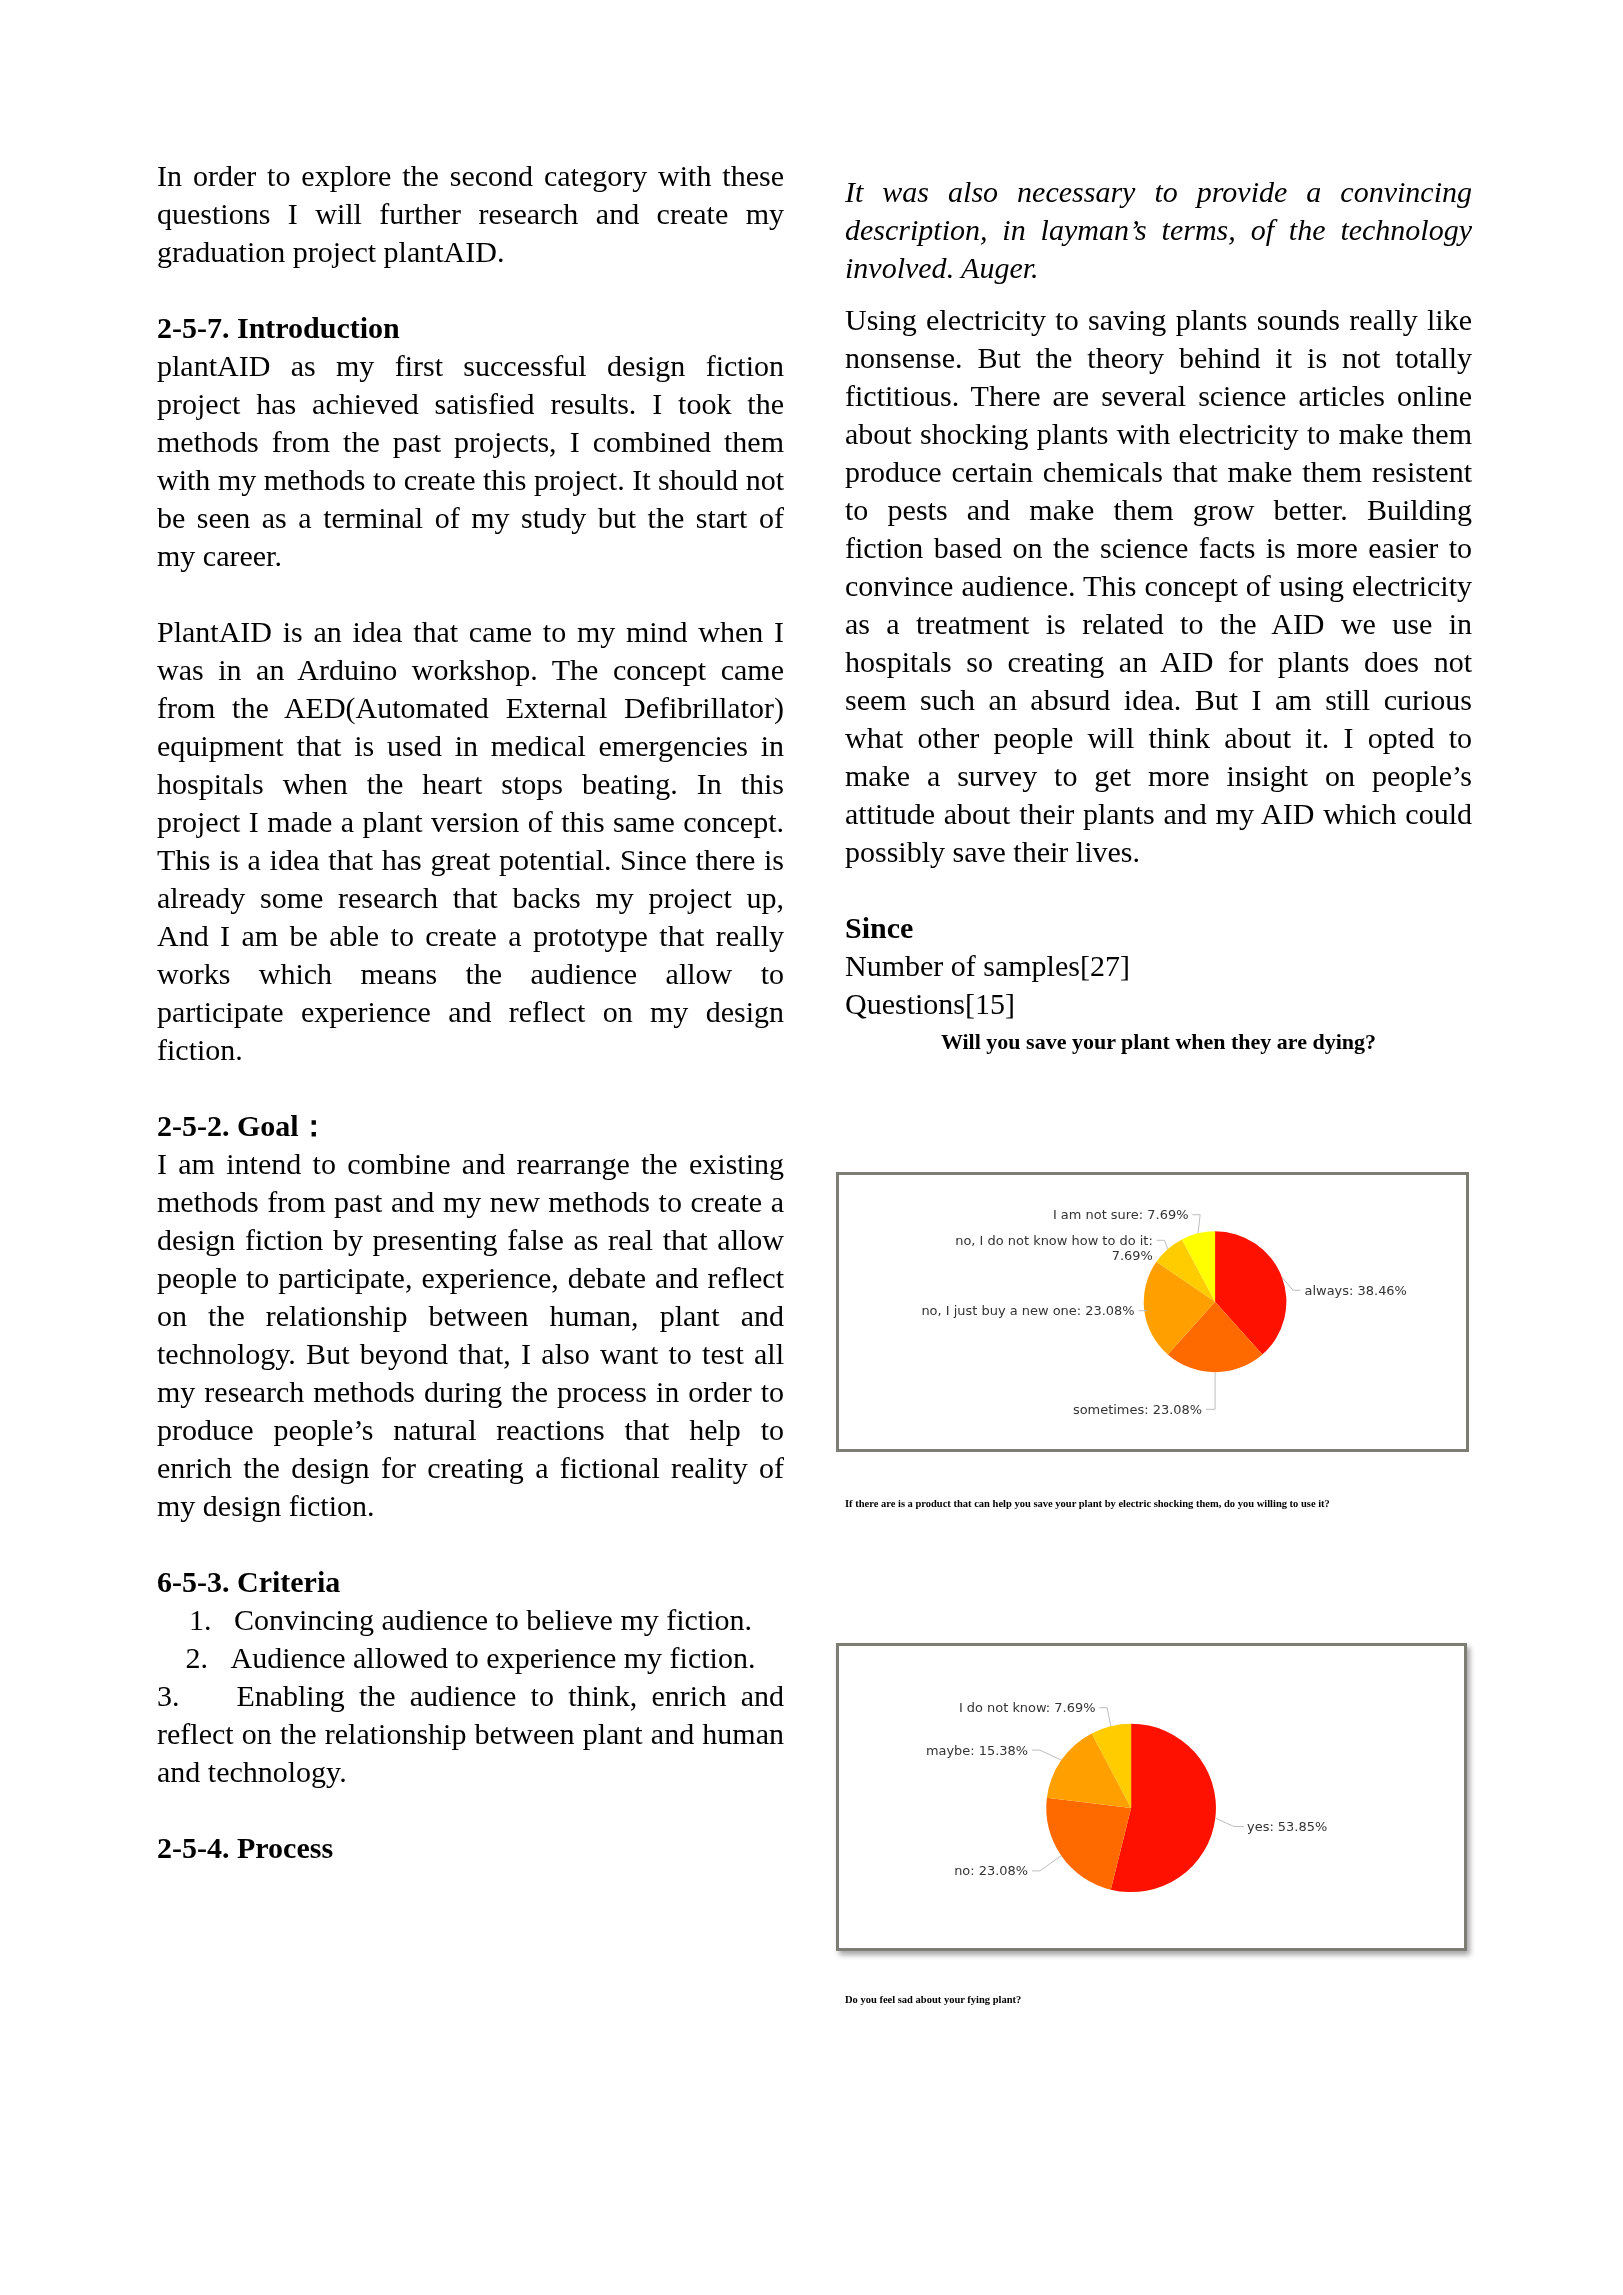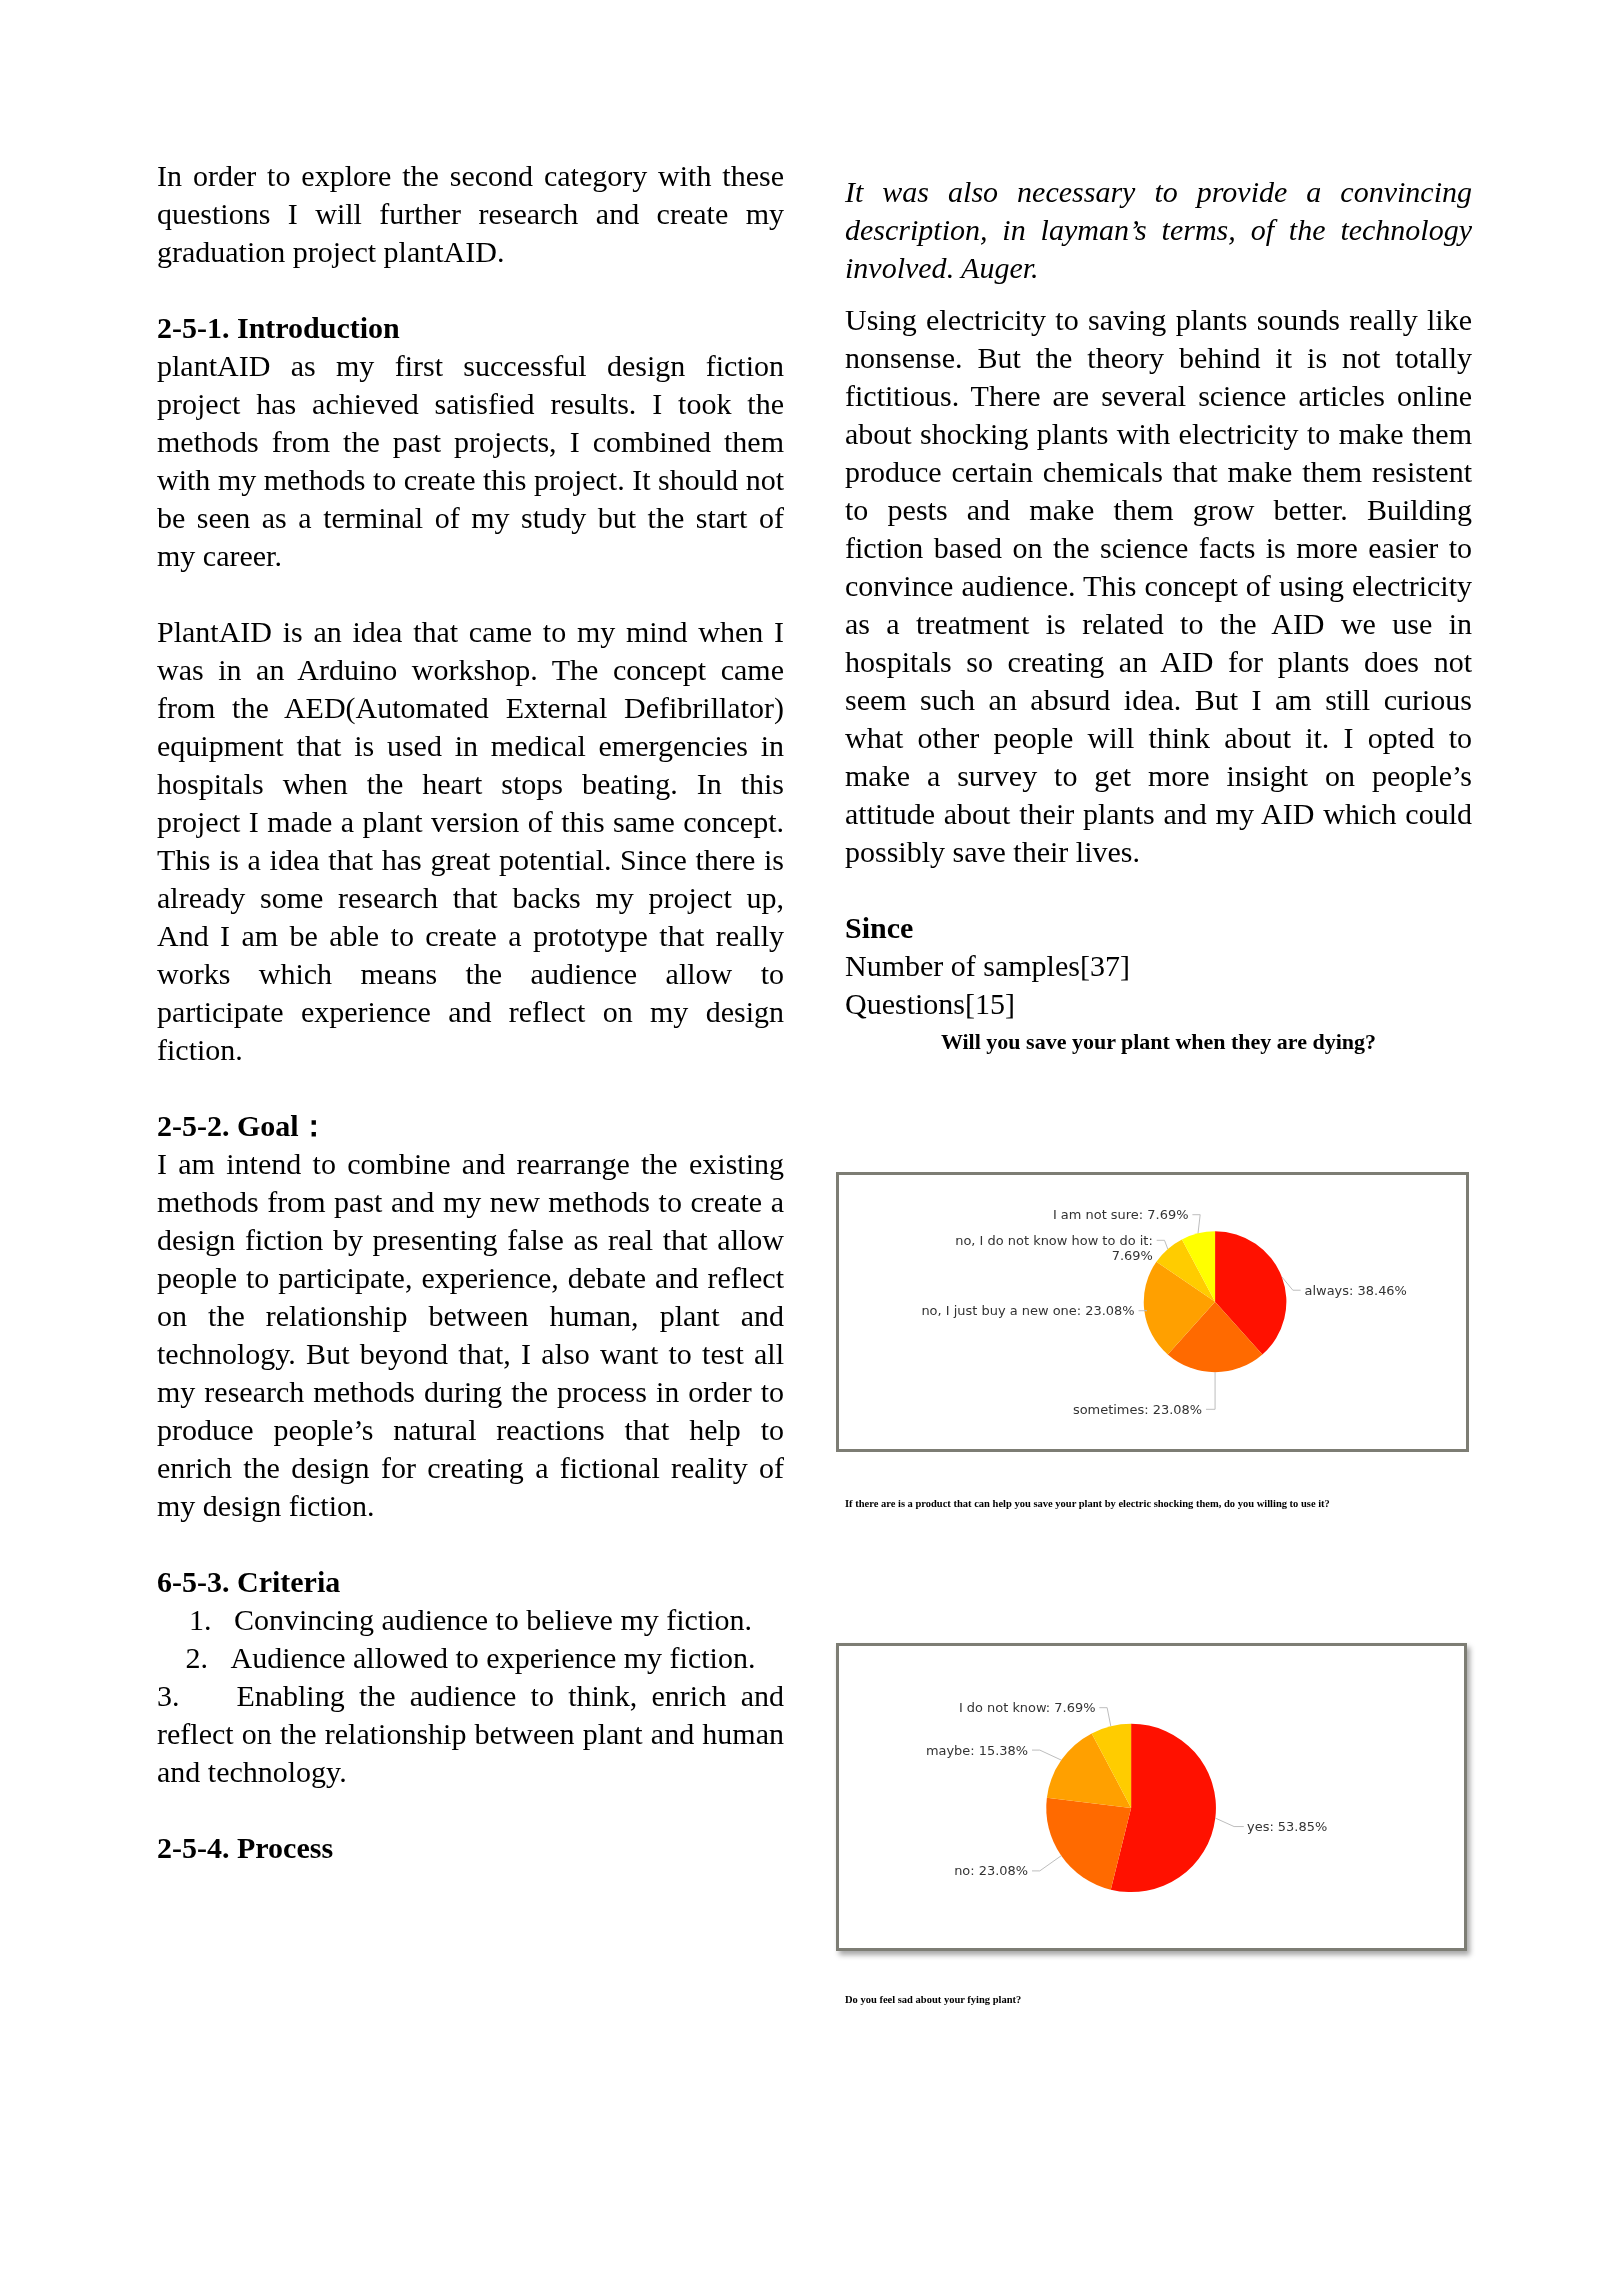--- a/index.html
+++ b/index.html
@@ -24,21 +24,21 @@
   .chart-frame svg { position: absolute; left: 0; top: 0; width: 100%; height: 100%; }
   .lbl { font-family: "DejaVu Sans", "Liberation Sans", sans-serif; font-size: 20px; fill: #333; }
   .q-pos { position: absolute; left: 845px; width: 627px; }
 </style>
 </head>
 <body>
 
 <div class="col col-left">
   <p>In order to explore the second category with these questions I will further research and create my graduation project plantAID.</p>
   <div class="gap"></div>
-  <div class="h">2-5-1. Introduction</div>
+  <div class="h">2-5-7. Introduction</div>
   <p>plantAID as my first successful design fiction project has achieved satisfied results. I took the methods from the past projects, I combined them with my methods to create this project. It should not be seen as a terminal of my study but the start of my career.</p>
   <div class="gap"></div>
   <p>PlantAID is an idea that came to my mind when I was in an Arduino workshop. The concept came from the AED(Automated External Defibrillator) equipment that is used in medical emergencies in hospitals when the heart stops beating. In this project I made a plant version of this same concept. This is a idea that has great potential. Since there is already some research that backs my project up, And I am be able to create a prototype that really works which means the audience allow to participate experience and reflect on my design fiction.</p>
   <div class="gap"></div>
   <div class="h">2-5-2. Goal：</div>
   <p>I am intend to combine and rearrange the existing methods from past and my new methods to create a design fiction by presenting false as real that allow people to participate, experience, debate and reflect on the relationship between human, plant and technology. But beyond that, I also want to test all my research methods during the process in order to produce people’s natural reactions that help to enrich the design for creating a fictional reality of my design fiction.</p>
   <div class="gap"></div>
   <div class="h">6-5-3. Criteria</div>
   <ol class="crit">
     <li><span>1.</span>&nbsp;&nbsp;&nbsp;<span>Convincing audience to believe my fiction.</span></li>
@@ -48,21 +48,21 @@
   <div class="gap"></div>
   <div class="h">2-5-4. Process</div>
 </div>
 
 <div class="col col-right">
   <p class="it"><span>It was also necessary to provide a convincing description, in layman’s terms, of the technology involved</span><span>. Auger.</span></p>
   <div class="gap-half" style="height:14.4px"></div>
   <p>Using electricity to saving plants sounds really like nonsense. But the theory behind it is not totally fictitious. There are several science articles online about shocking plants with electricity to make them produce certain chemicals that make them resistent to pests and make them grow better. Building fiction based on the science facts is more easier to convince audience. This concept of using electricity as a treatment is related to the AID we use in hospitals so creating an AID for plants does not seem such an absurd idea. But I am still curious what other people will think about it. I opted to make a survey to get more insight on people’s attitude about their plants and my AID which could possibly save their lives.</p>
   <div class="gap"></div>
   <div class="h">Since</div>
-  <div>Number of samples[37]</div>
+  <div>Number of samples[27]</div>
   <div>Questions[15]</div>
   <div class="q-small">Will you save your plant when they are dying?</div>
 </div>
 
 <div class="chart-frame chart1">
   <svg id="pie1" viewBox="0 0 967 428" preserveAspectRatio="none">
       <path d="M580,198 L580,88 A110,110 0 0 1 652.9514510424656,280.3291308760074 Z" fill="#ff1100"></path>
       <polyline points="682.849901303698,158.9884914183059 700,180 712,180" fill="none" stroke="#bbb" stroke-width="1.5"></polyline>
       <text x="718" y="187" class="lbl" text-anchor="start">always: 38.46%</text>
       <path d="M580,198 L652.9514510424656,280.3291308760074 A110,110 0 0 1 507.0485489575345,280.3291308760074 Z" fill="#ff6a00"></path>

